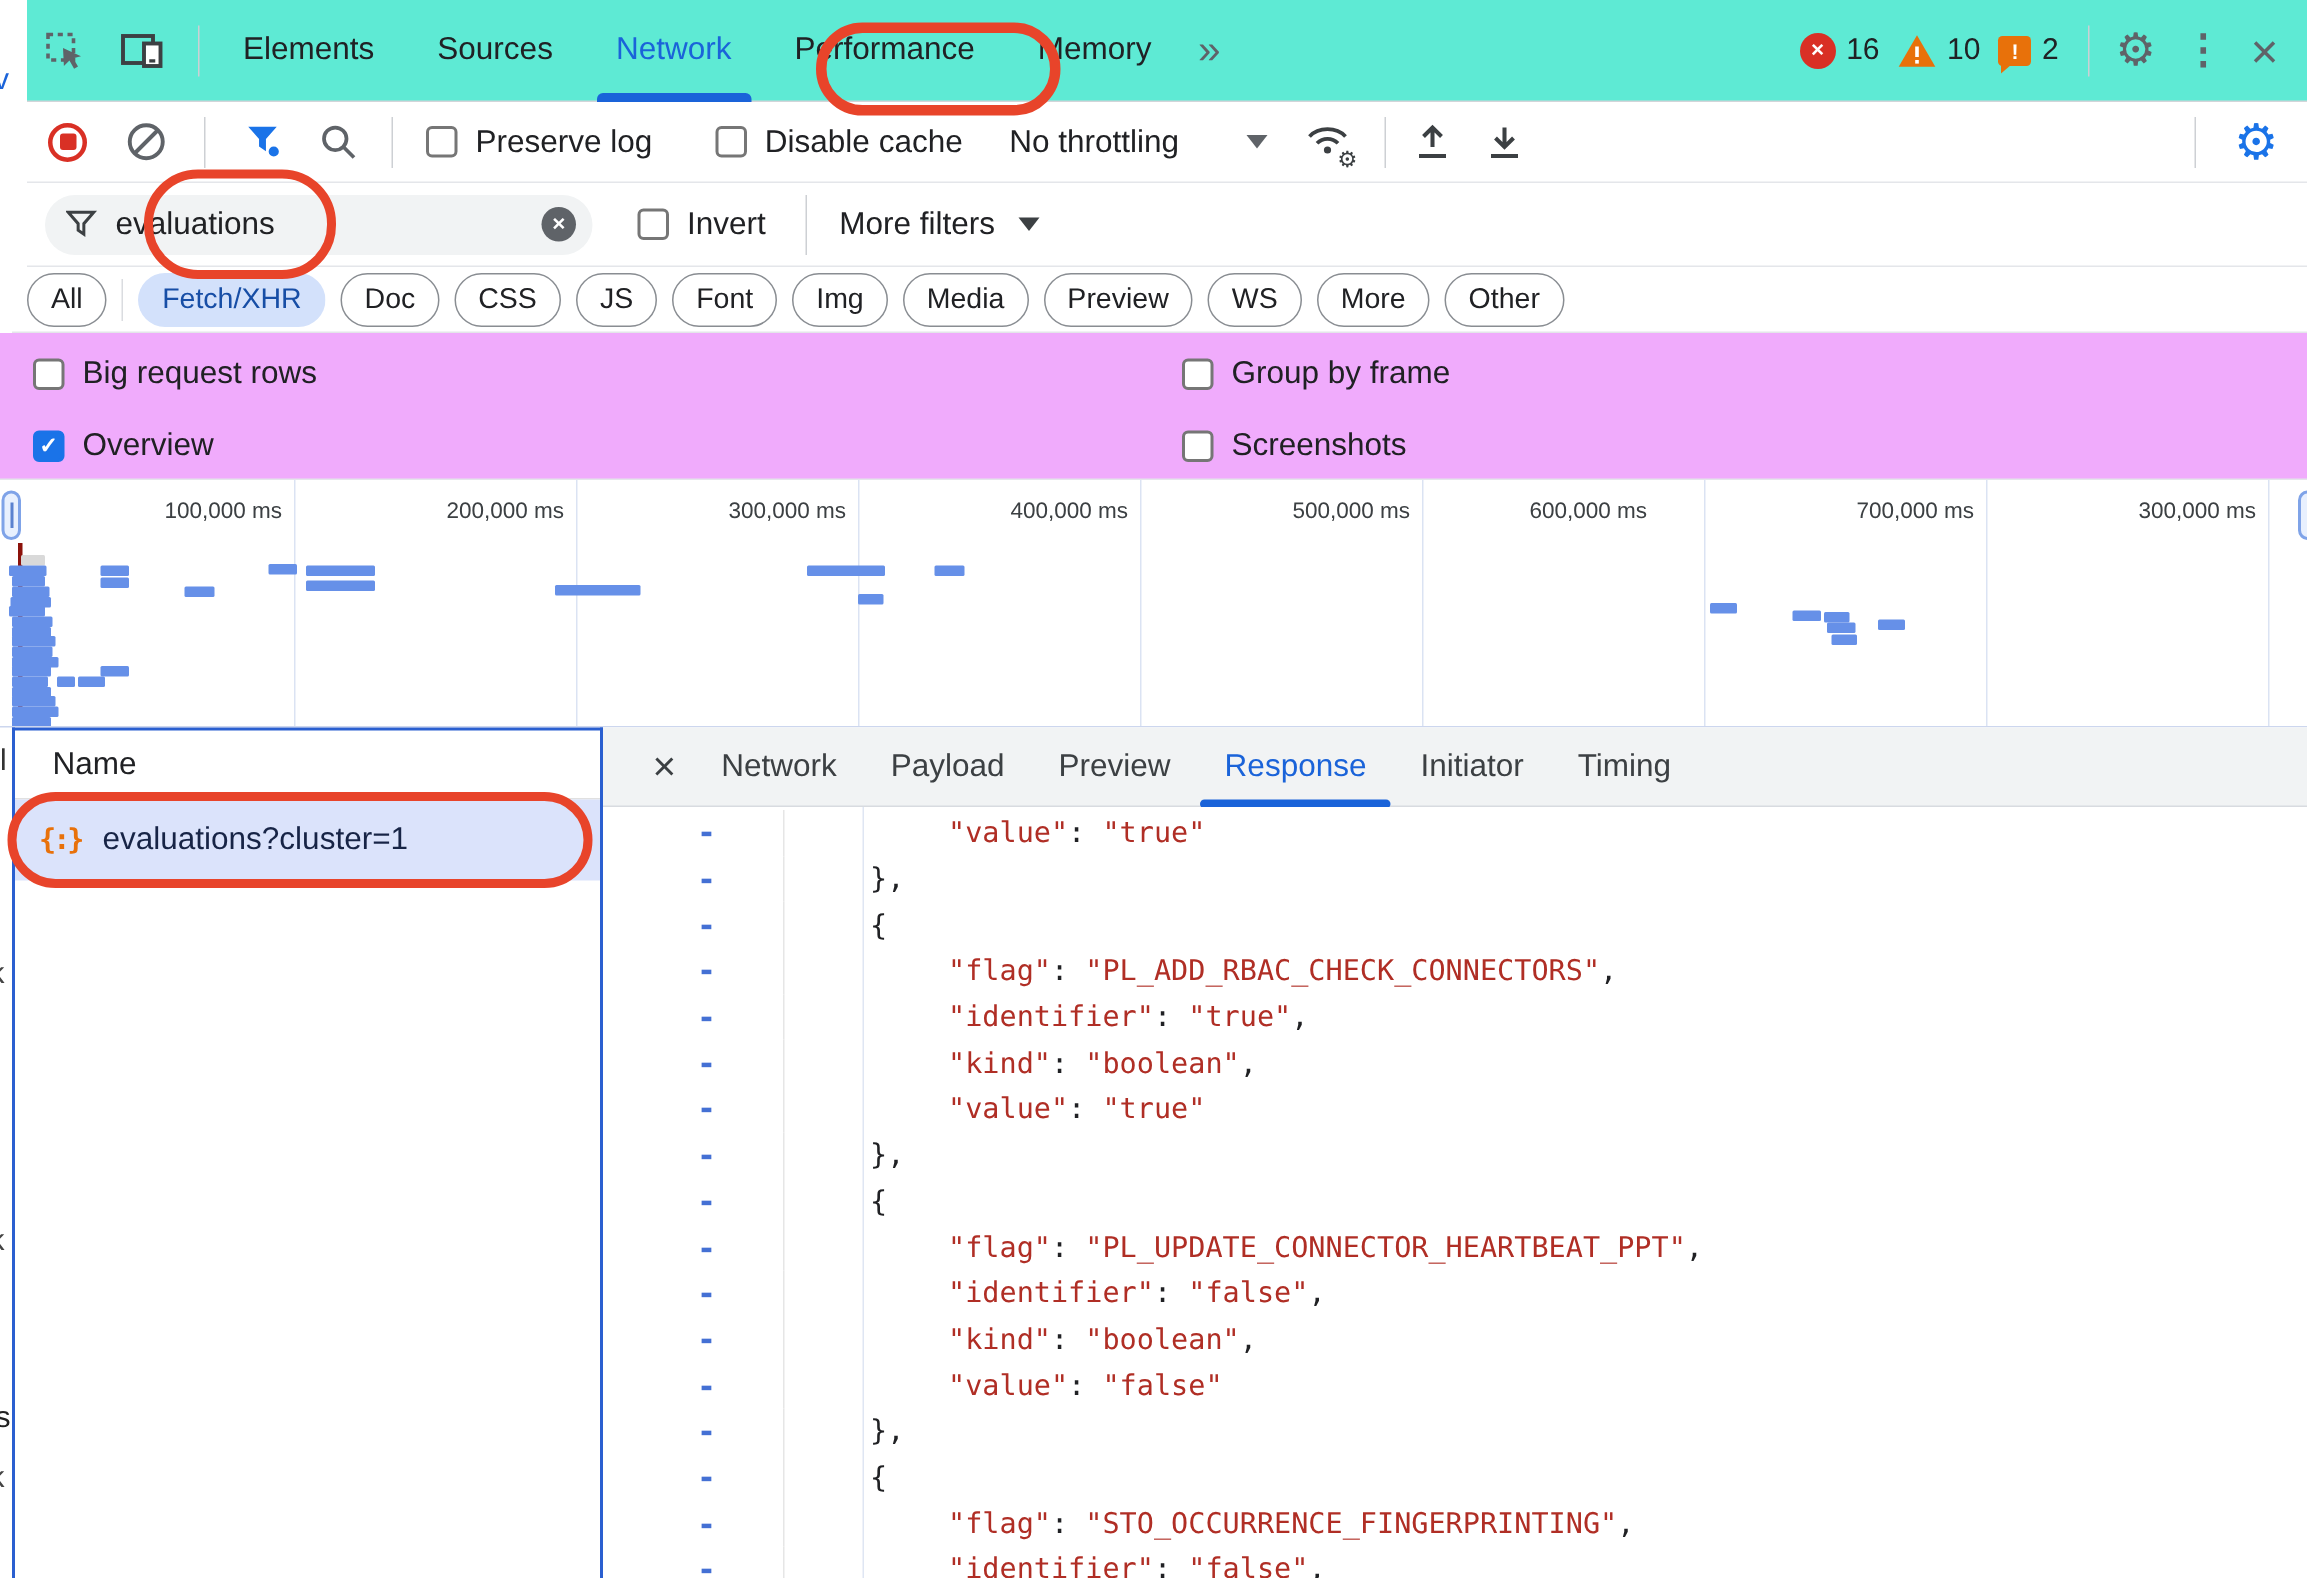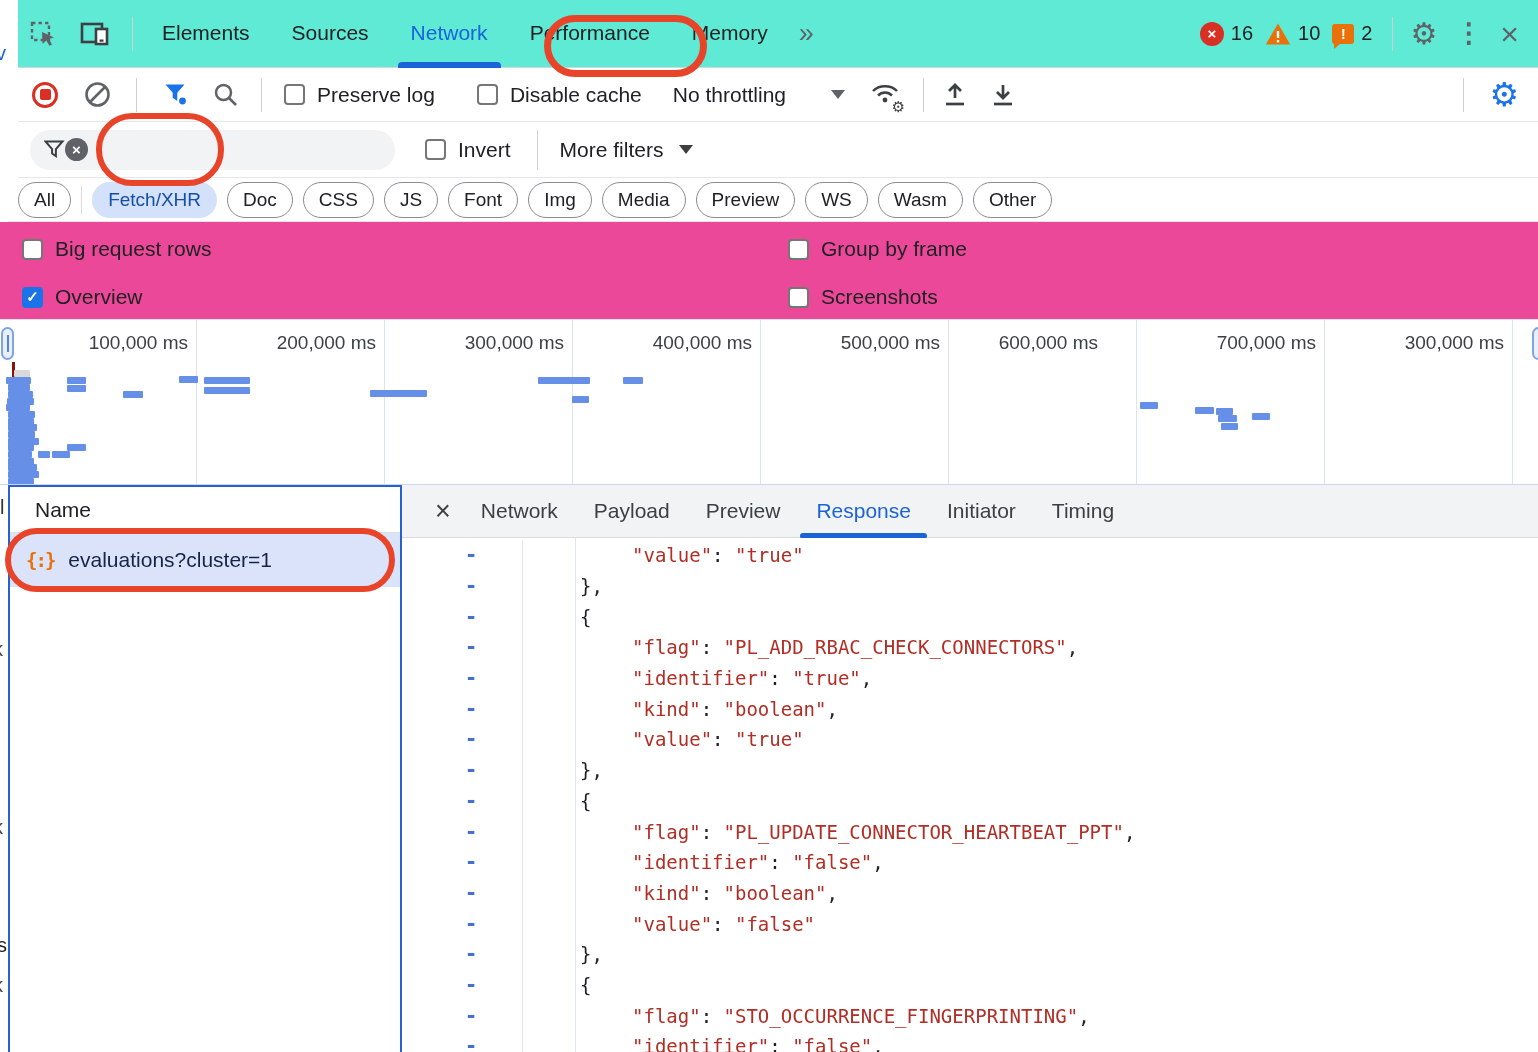--- a/index.html
+++ b/index.html
@@ -47,28 +47,28 @@
   
   .row-chips { position:absolute; left:8px; right:0; top:178px; height:44px;
     background:#fff; border-bottom:1px solid #e4e6ea; display:flex; align-items:center; }
   .chip { height:36px; line-height:34px; padding:0 15px; border:1px solid #898d92; border-radius:18px;
     font-size:19px; color:#202124; margin-left:10px; flex:none; cursor:pointer; }
   .chip.sel { background:#d3e1fb; border-color:transparent; color:#174ea6; }
   .chip-div { width:1px; height:28px; background:#dadce0; margin-left:10px; flex:none; }
 
   
   .row-opts { position:absolute; left:0; right:0; top:222px; height:98px;
-    background:#ec4899; border-bottom:1px solid #e4e6ea; }
+    background:#f0abfc; border-bottom:1px solid #e4e6ea; }
   .opt { position:absolute; display:flex; align-items:center; }
 
   
   .overview { position:absolute; left:0; right:0; top:320px; height:165px; background:#fff;
     border-bottom:1px solid #ccd6ee; overflow:hidden; }
   .gridline { position:absolute; top:0; bottom:0; width:1px; background:#dbe3f3; }
-  .tick-lbl { position:absolute; top:12px; width:160px; text-align:right; font-size:19px; color:#3c4043; }
+  .tick-lbl { position:absolute; top:12px; width:160px; text-align:right; font-size:15px; color:#3c4043; }
   .ov-bar { position:absolute; height:7px; border-radius:1px; background:#6690e8; }
   .ov-bar.gray { background:#d9d9d9; }
   .red-line { position:absolute; left:12px; top:42px; bottom:2px; width:3px; background:#8c120b; }
   .handle { position:absolute; width:13px; height:33px; top:7px; border:2px solid #7fa3e8; background:#e8f0fe; border-radius:7px; cursor:ew-resize; }
   .handle::after { content:""; position:absolute; left:50%; top:6px; bottom:6px; width:2px; margin-left:-1px; background:#5b82cf; }
 
   
   .name-panel { position:absolute; left:8px; top:485px; bottom:0; width:394px; background:#fff;
     border:2px solid #2a5fd0; border-bottom:none; }
   .name-hd { height:46px; border-bottom:1px solid #e0e0e0; display:flex; align-items:center; cursor:pointer; }
@@ -204,20 +204,21 @@
   <div style="flex:1"></div>
   <div class="vsep"></div>
   <div class="glyph-btn" style="color:#1a73e8;font-size:33px;margin:0 10px 0 16px">⚙</div>
 </div>
 
 <div class="row-filter">
   <div class="filter-pill">
     <svg width="21" height="20" viewBox="0 0 21 20" style="margin-left:14px;flex:none">
       <path d="M1.5 1.5 h17 l-6.6 7.6 v7 l-3.8 -2.6 v-4.4 Z" fill="none" stroke="#3c4043" stroke-width="2"></path>
     </svg>
+    <span class="filter-text">evaluations</span>
     <div class="pill-clear">×</div>
   </div>
   <span class="cb" style="margin-left:30px"></span>
   <span class="lbl">Invert</span>
   <div class="vsep" style="margin-left:26px;height:40px"></div>
   <span class="lbl" style="margin-left:22px">More filters</span>
   <div class="caret" style="margin-left:16px;border-top-color:#3c4043"></div>
 </div>
 
 <div class="row-chips" id="chip-row">
@@ -225,21 +226,21 @@
     <div class="chip-div"></div>
     <div class="chip sel">Fetch/XHR</div>
     <div class="chip">Doc</div>
     <div class="chip">CSS</div>
     <div class="chip">JS</div>
     <div class="chip">Font</div>
     <div class="chip">Img</div>
     <div class="chip">Media</div>
     <div class="chip">Preview</div>
     <div class="chip">WS</div>
-    <div class="chip">Wasm</div>
+    <div class="chip">More</div>
     <div class="chip">Other</div>
   </div>
 
 <div class="row-opts">
   <div class="opt" style="left:22px;top:15px">
     <span class="cb"></span>
     <span class="lbl">Big request rows</span>
   </div>
   <div class="opt" style="left:788px;top:15px">
     <span class="cb"></span>

